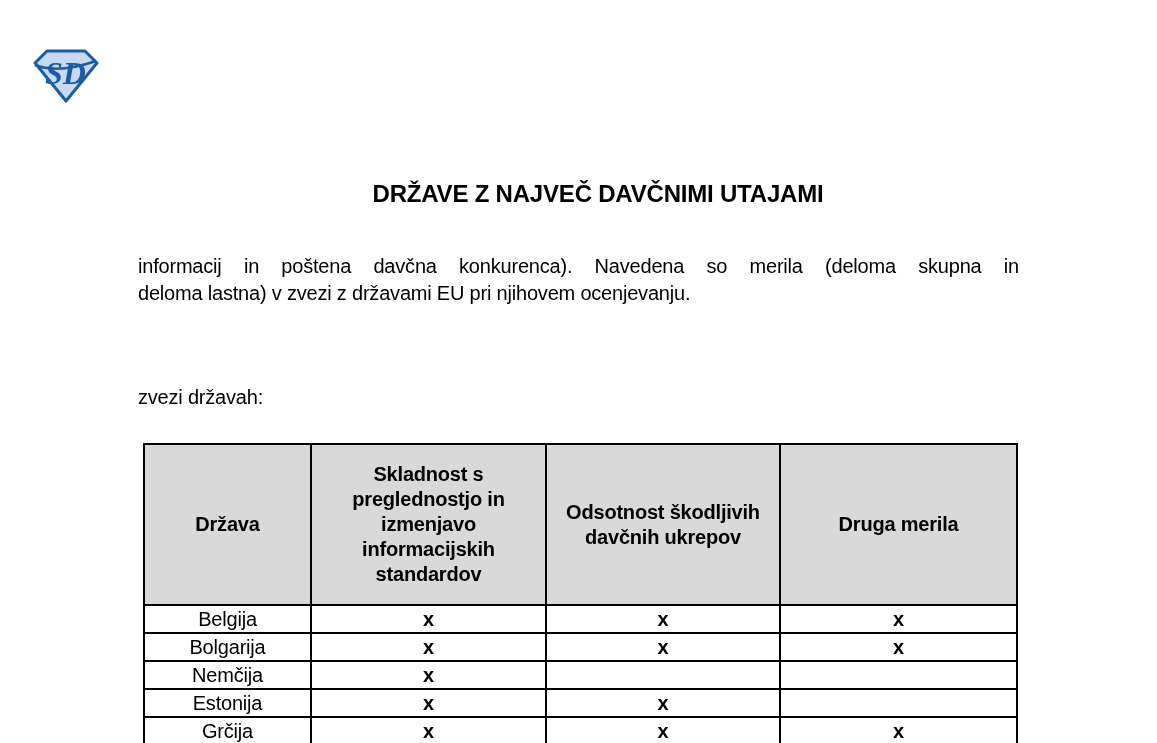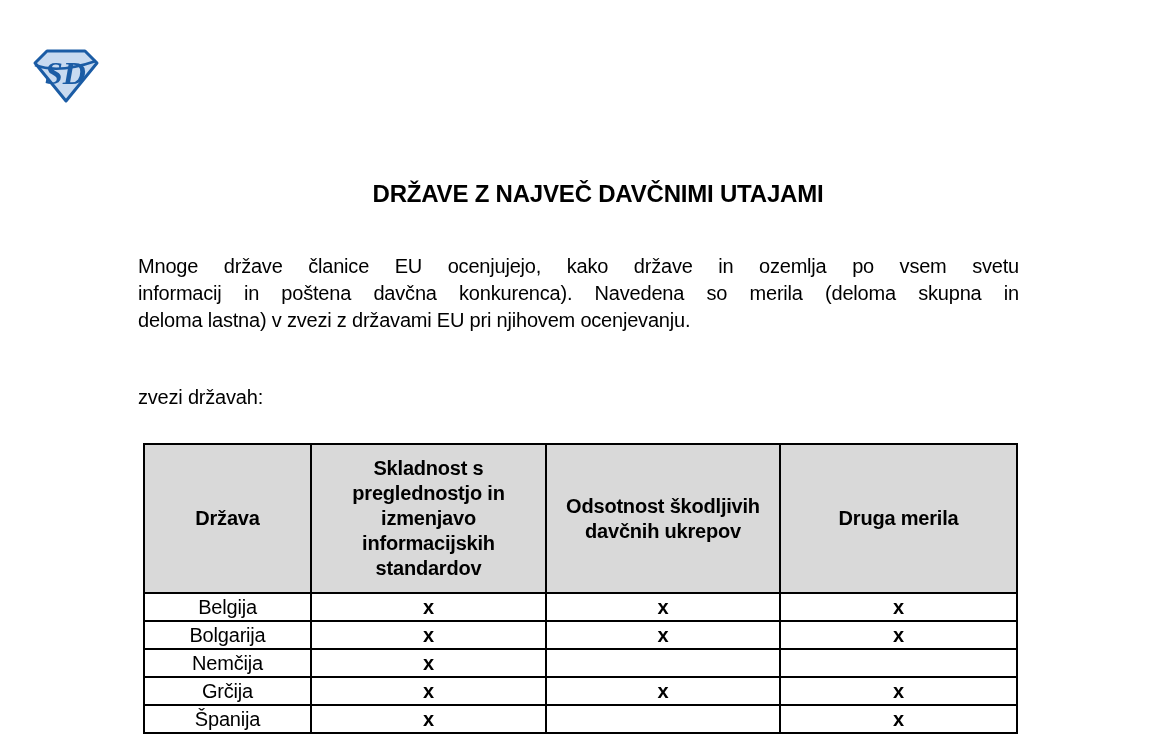--- a/index.html
+++ b/index.html
@@ -66,21 +66,21 @@
     text-align: center;
     vertical-align: middle;
     overflow: hidden;
   }
   table.criteria th {
     background: #d9d9d9;
     font-weight: bold;
     font-size: 20px;
     line-height: 25px;
     letter-spacing: -0.2px;
-    padding: 11px 6px;
+    padding: 17px 6px;
   }
   tr.header-row { height: 124px; }
   tr.data-row   { height: 28px; }
   td.country-cell {
     font-size: 20px;
     letter-spacing: -0.2px;
   }
   td.mark-cell {
     font-size: 20px;
     font-weight: bold;
@@ -99,21 +99,20 @@
     <path d="M3 17 Q 26 26 64 13" fill="none" stroke="#1b5ca5" stroke-width="2.5"></path>
     <text x="13" y="36" font-size="32" font-weight="bold" font-style="italic" font-family="Liberation Serif, serif" fill="#1b5ca5">SD</text>
   </svg>
 </div>
 
 <div class="title-block">
   <div>DRŽAVE Z NAJVEČ DAVČNIMI UTAJAMI</div>
 </div>
 
 <div class="para para-1">
-  <div class="jline">Mnoge države članice EU ocenjujejo, kako države in ozemlja po vsem svetu</div>
   <div class="jline">informacij in poštena davčna konkurenca). Navedena so merila (deloma skupna in</div>
   <div class="lastline">deloma lastna) v zvezi z državami EU pri njihovem ocenjevanju.</div>
 </div>
 
 <div class="para para-2">
   <div class="lastline">zvezi državah:</div>
 </div>
 
 <table class="criteria">
   <colgroup>
@@ -141,20 +140,26 @@
       <td class="mark-cell">x</td>
       <td class="mark-cell">x</td>
     </tr>
     <tr class="data-row">
       <td class="country-cell">Nemčija</td>
       <td class="mark-cell">x</td>
       <td class="mark-cell"></td>
       <td class="mark-cell"></td>
     </tr>
     <tr class="data-row">
+      <td class="country-cell">Estonija</td>
+      <td class="mark-cell">x</td>
+      <td class="mark-cell">x</td>
+      <td class="mark-cell"></td>
+    </tr>
+    <tr class="data-row">
       <td class="country-cell">Grčija</td>
       <td class="mark-cell">x</td>
       <td class="mark-cell">x</td>
       <td class="mark-cell">x</td>
     </tr>
     <tr class="data-row">
       <td class="country-cell">Španija</td>
       <td class="mark-cell">x</td>
       <td class="mark-cell"></td>
       <td class="mark-cell">x</td>

